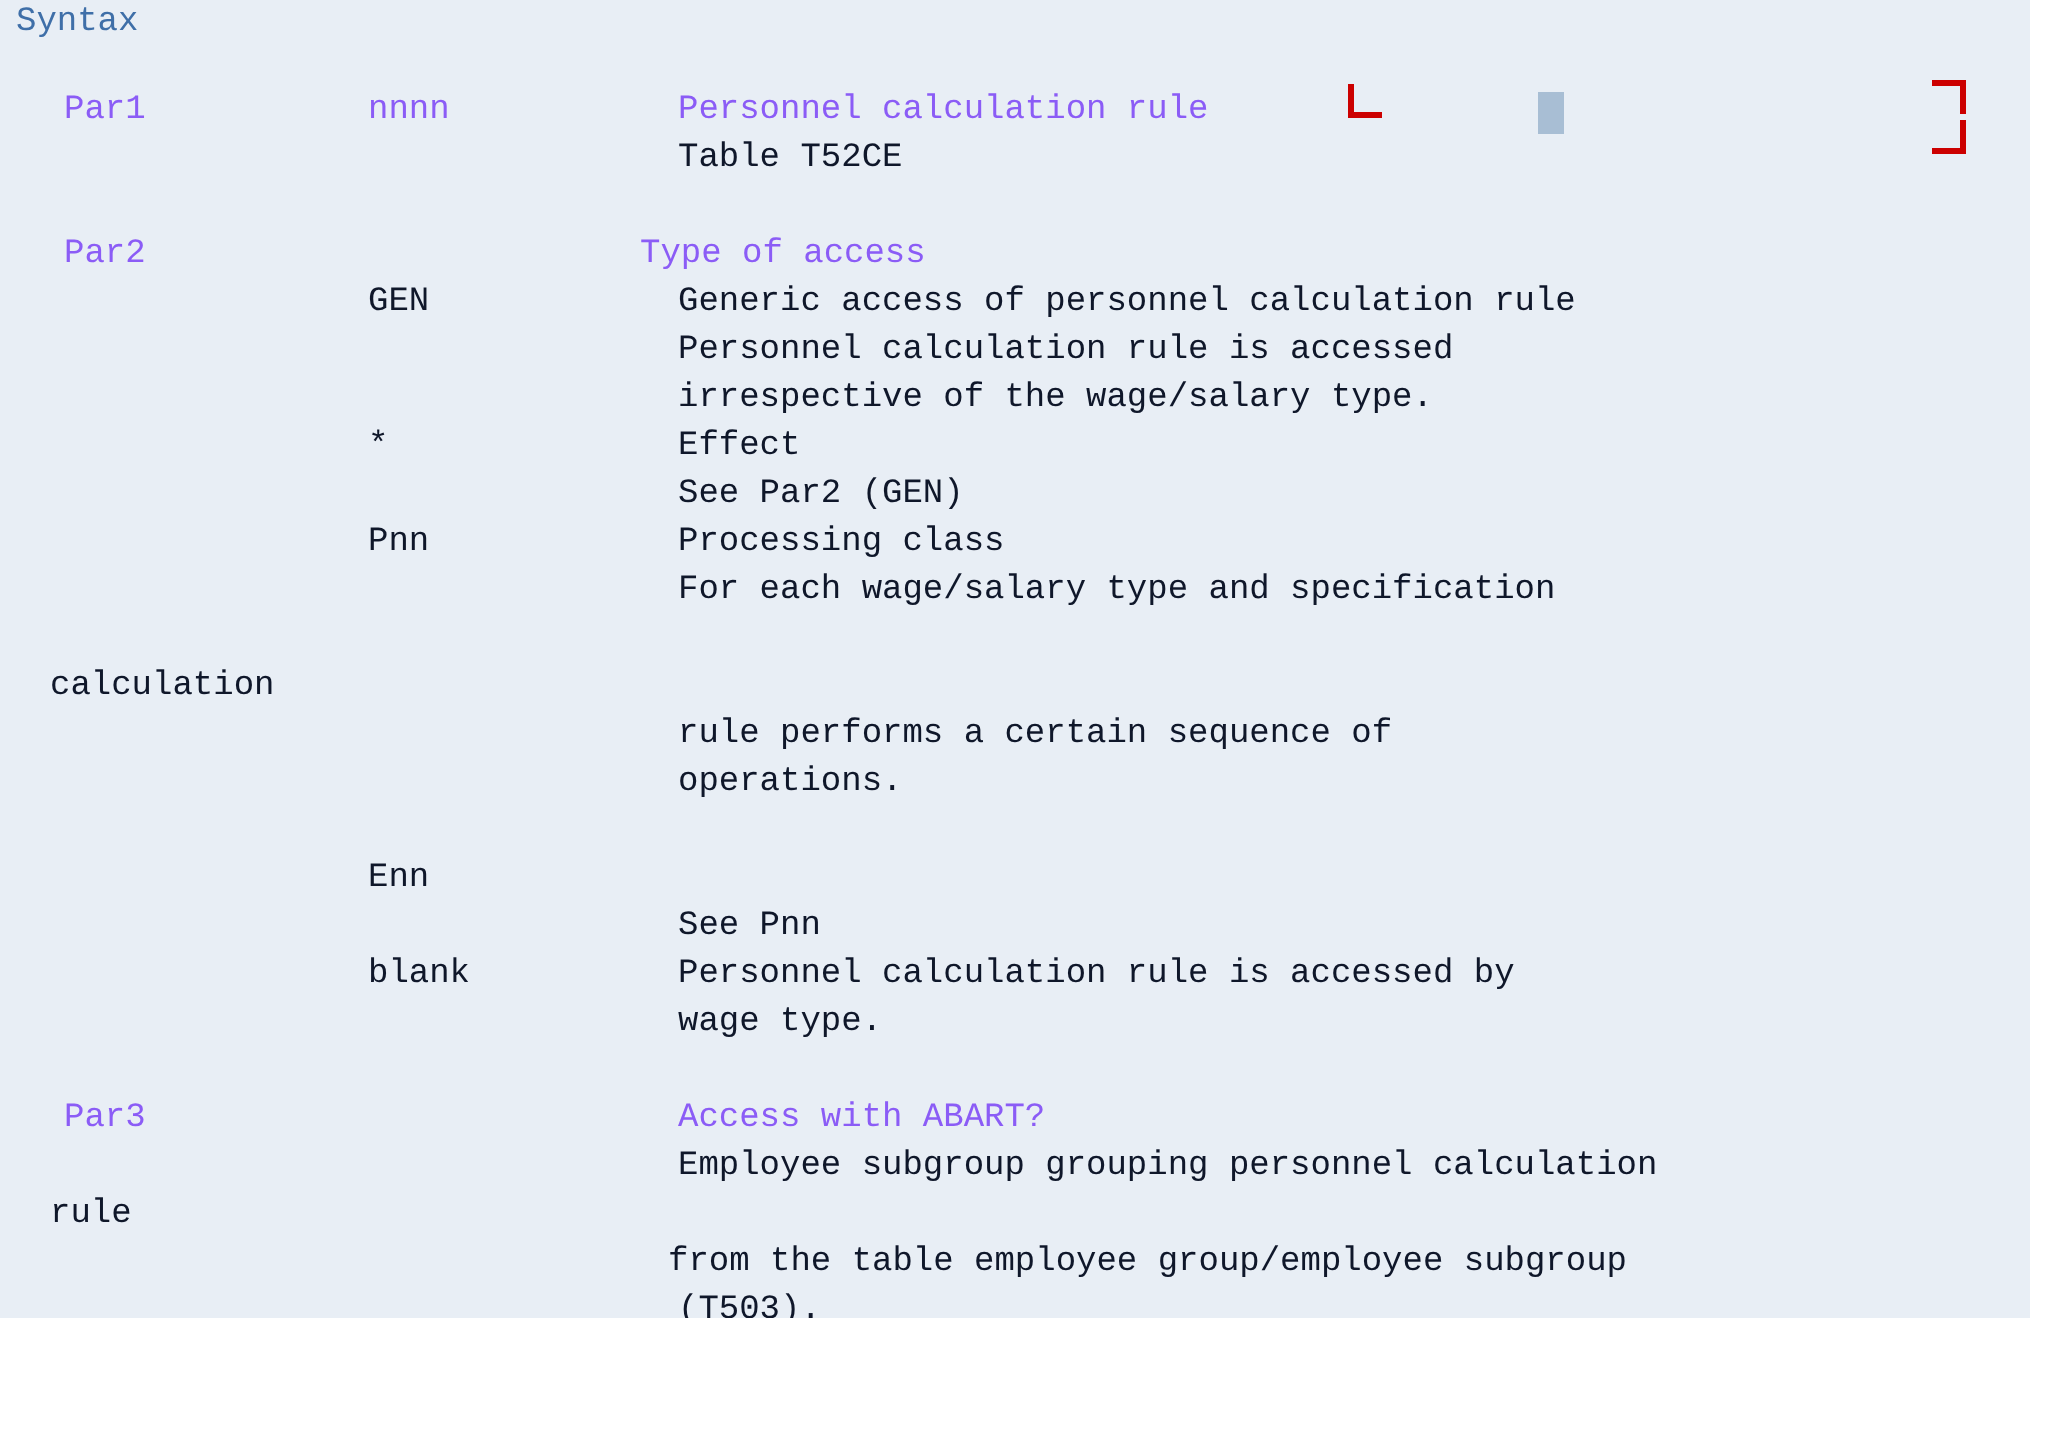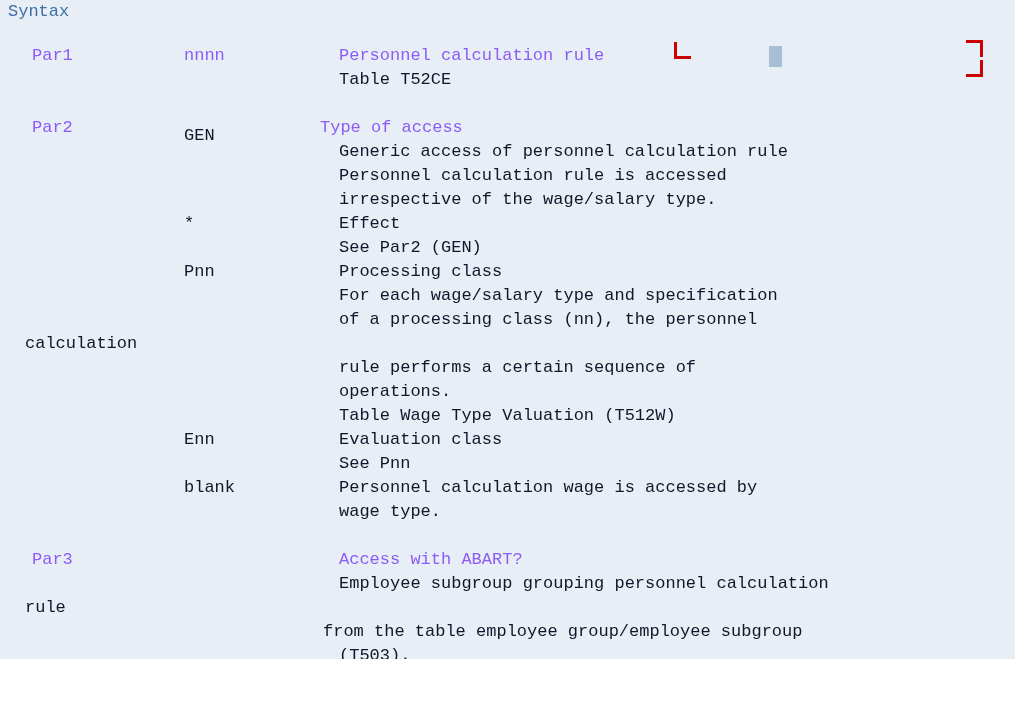--- a/index.html
+++ b/index.html
@@ -67,47 +67,44 @@
 
   <div class="line heading" style="left:8px; top:0px;">Syntax</div>
 
   <div class="line blue" style="left:32px; top:44px;">Par1</div>
   <div class="line blue" style="left:184px; top:44px;">nnnn</div>
   <div class="line blue" style="left:339px; top:44px;">Personnel calculation rule</div>
   <div class="line" style="left:339px; top:68px;">Table T52CE</div>
 
   <div class="line blue" style="left:32px; top:116px;">Par2</div>
   <div class="line blue" style="left:320px; top:116px;">Type of access</div>
-  <div class="line" style="left:184px; top:124px;">GEN</div>
+  <div class="line" style="left:184px; top:140px;">GEN</div>
   <div class="line" style="left:339px; top:140px;">Generic access of personnel calculation rule</div>
   <div class="line" style="left:339px; top:188px;">irrespective of the wage/salary type.</div>
   <div class="line" style="left:339px; top:164px;">Personnel calculation rule is accessed</div>
   <div class="line" style="left:184px; top:212px;">*</div>
   <div class="line" style="left:339px; top:212px;">Effect</div>
   <div class="line" style="left:339px; top:236px;">See Par2 (GEN)</div>
   <div class="line" style="left:184px; top:260px;">Pnn</div>
   <div class="line" style="left:339px; top:260px;">Processing class</div>
   <div class="line" style="left:339px; top:284px;">For each wage/salary type and specification</div>
-  <div class="line" style="left:339px; top:308px;">of a processing class (nn), the personnel</div>
   <div class="line" style="left:25px; top:332px;">calculation</div>
   <div class="line" style="left:339px; top:356px;">rule performs a certain sequence of</div>
   <div class="line" style="left:339px; top:380px;">operations.</div>
-  <div class="line" style="left:339px; top:404px;">Table Wage Type Valuation (T512W)</div>
   <div class="line" style="left:184px; top:428px;">Enn</div>
-  <div class="line" style="left:339px; top:428px;">Evaluation class</div>
   <div class="line" style="left:339px; top:452px;">See Pnn</div>
   <div class="line" style="left:184px; top:476px;">blank</div>
-  <div class="line" style="left:339px; top:476px;">Personnel calculation wage is accessed by</div>
+  <div class="line" style="left:339px; top:476px;">Personnel calculation rule is accessed by</div>
   <div class="line" style="left:339px; top:500px;">wage type.</div>
 
   <div class="line blue" style="left:32px; top:548px;">Par3</div>
   <div class="line blue" style="left:339px; top:548px;">Access with ABART?</div>
   <div class="line" style="left:339px; top:572px;">Employee subgroup grouping personnel calculation</div>
   <div class="line" style="left:25px; top:596px;">rule</div>
-  <div class="line" style="left:323px; top:620px;">from the table employee group/employee subgroup</div>
+  <div class="line" style="left:334px; top:620px;">from the table employee group/employee subgroup</div>
   <div class="line" style="left:339px; top:644px;">(T503).</div>
   <div class="line" style="left:184px; top:668px;">NOAB</div>
   <div class="line" style="left:339px; top:668px;">Without payroll type</div>
 
   <div class="crop bl" style="left:674px; top:42px;"></div>
   <div class="crop tr" style="left:966px; top:40px;"></div>
   <div class="crop br" style="left:966px; top:60px;"></div>
 
   <div id="cursor-block" style="left:769px; top:46px;"></div>
 

